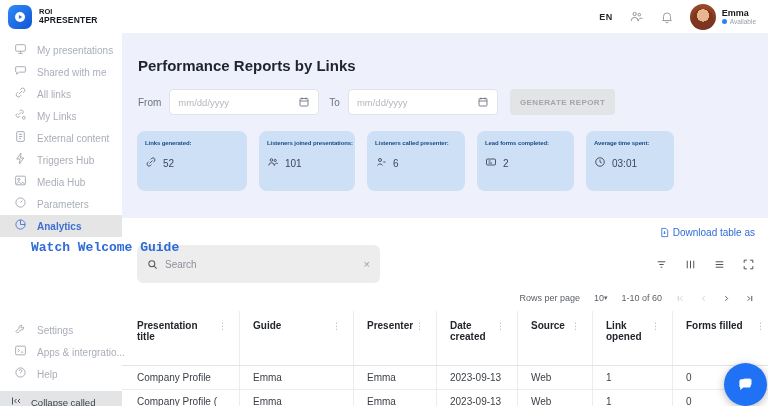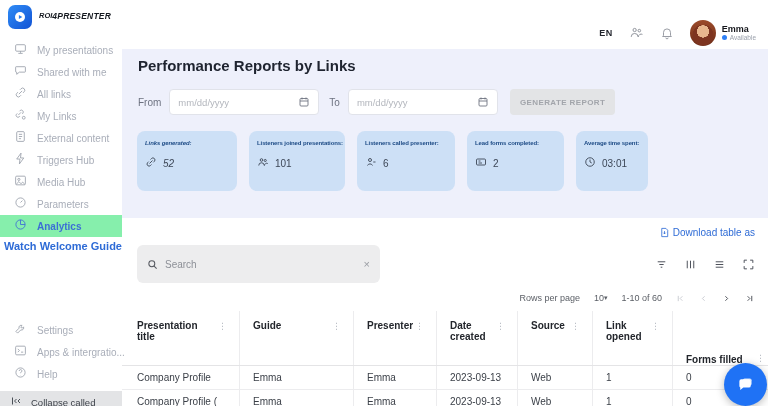--- a/index.html
+++ b/index.html
@@ -4,38 +4,38 @@
 <style>
   * { margin:0; padding:0; box-sizing:border-box; }
   html,body { width:768px; height:406px; }
   body { font-family:"Liberation Sans","DejaVu Sans",sans-serif; background:#fff; }
   .page { position:relative; width:768px; height:406px; overflow:hidden; background:#fff; }
 
   
   .sidebar { position:absolute; left:0; top:0; width:122px; height:406px; background:#fff; z-index:3; }
   .logo { display:flex; align-items:center; gap:7px; padding:5px 0 0 8px; cursor:pointer; }
   .logo-mark { width:24px; height:24px; border-radius:7px; background:linear-gradient(135deg,#2f8cf6,#1253d4); display:flex; align-items:center; justify-content:center; flex:0 0 auto; }
-  .logo-text { display:flex; flex-direction:row; line-height:1.1;font-style:italic; }
+  .logo-text { display:flex; flex-direction:column; line-height:1.1; }
   .logo-text .l1 { font-size:7.5px; font-weight:800; color:#14181f; }
   .logo-text .l2 { font-size:8.5px; font-weight:800; color:#14181f; letter-spacing:.2px; }
   .nav { position:absolute; top:39px; left:0; right:0; }
   .nav-item { height:22px; display:flex; align-items:center; gap:10px; padding-left:14px; cursor:pointer; }
   .nav-item .lbl { font-size:10px; color:#a9aeb9; white-space:nowrap; }
   .nav-item svg { stroke:#9ba1ac; flex:0 0 auto; }
-  .nav-item.active { background:#86efac; }
+  .nav-item.active { background:#e5e5e5; }
   .nav-item.active .lbl { color:#3d6ed5; font-weight:600; }
   .nav-item.active svg { stroke:#3d6ed5; }
-  .welcome { position:absolute; top:240px; left:4px; font-size:11px; font-weight:600; color:#2e6bd6; cursor:pointer; white-space:nowrap; }
+  .welcome { position:absolute; top:240px; left:31px; font-size:13px; font-weight:600; color:#2e6bd6; cursor:pointer; white-space:nowrap;font-family:Liberation Mono, monospace; }
   .side-foot { position:absolute; top:319px; left:0; right:0; }
   .collapse-row { position:absolute; top:391px; left:0; right:0; height:22px; background:#e3e4e6; display:flex; align-items:center; gap:9px; padding-left:10px; cursor:pointer; }
   .collapse-row .lbl { font-size:9.5px; color:#3a3f47; }
   .collapse-row svg { stroke:#3a3f47; }
 
   
-  .topbar { position:absolute; top:16px; left:122px; right:0; height:33px; background:#fff; display:flex; align-items:center; justify-content:flex-end; gap:16px; padding-right:12px; z-index:2; }
+  .topbar { position:absolute; top:0; left:122px; right:0; height:33px; background:#fff; display:flex; align-items:center; justify-content:flex-end; gap:16px; padding-right:12px; z-index:2; }
   .lang { font-size:9px; font-weight:700; color:#23262e; letter-spacing:.5px; cursor:pointer; }
   .tb-icon { display:flex; cursor:pointer; }
   .tb-icon svg { stroke:#8b8f98; }
   .userblock { display:flex; align-items:center; gap:6px; }
   .avatar { width:26px; height:26px; border-radius:50%; cursor:pointer;
     background:
       radial-gradient(circle at 50% 44%, #e8b68e 0 31%, transparent 32%),
       radial-gradient(circle at 50% 58%, #7d3420 0 52%, transparent 53%),
       linear-gradient(180deg,#9c4a2a,#6e2d18); }
   .uname { font-size:9px; font-weight:700; color:#16181d; line-height:1.2; }
@@ -49,23 +49,23 @@
   .filter-row { display:flex; align-items:center; margin:15px 0 0 16px; height:26px; }
   .flabel { font-size:10px; color:#6d7280; }
   .date-field { display:flex; align-items:center; width:150px; height:26px; background:#fff; border:1px solid #e1e3ea; border-radius:4px; margin-left:8px; padding:0 8px; }
   .date-field input { flex:1; min-width:0; border:none; outline:none; background:transparent; font-size:9.5px; color:#333; font-family:inherit; }
   .date-field input::placeholder { color:#b3b6bd; }
   .date-field svg { stroke:#6f7582; cursor:pointer; flex:0 0 auto; }
   .to-label { margin-left:10px; }
   .gen-btn { margin-left:12px; height:26px; padding:0 10px; background:#e3e4e6; color:#a2a5ab; font-size:8px; font-weight:700; letter-spacing:.4px; border:none; border-radius:4px; font-family:inherit; cursor:pointer; }
   .stats { display:flex; gap:12px; margin:16px 0 0 15px; }
   .stat-card { height:60px; border-radius:8px; background:#cde0f6; padding:9px 8px 0 8px; overflow:hidden; }
-  .stat-card:nth-child(1){ width:100px;font-style:italic; } .stat-card:nth-child(2){ width:96px; }
+  .stat-card:nth-child(1){ width:110px; } .stat-card:nth-child(2){ width:96px; }
   .stat-card:nth-child(3){ width:98px; } .stat-card:nth-child(4){ width:97px; }
-  .stat-card:nth-child(5){ width:72px; }
+  .stat-card:nth-child(5){ width:88px; }
   .stat-label { font-size:6px; font-weight:700; color:#1c4a85; white-space:nowrap; letter-spacing:-.1px; }
   .stat-value { display:flex; align-items:center; gap:6px; margin-top:10px; font-size:10px; color:#3c4656; }
   .stat-value svg { stroke:#3c4656; flex:0 0 auto; }
 
   
   .table-area { position:absolute; left:122px; top:218px; right:0; bottom:0; background:#fff; }
   .download-row { display:flex; justify-content:flex-end; padding:8px 13px 0 0; height:21px; }
   .download-link { display:flex; align-items:center; gap:3px; color:#2e6bd6; font-size:10px; cursor:pointer; text-decoration:none; }
   .download-link svg { stroke:#2e6bd6; }
   .search-row { display:flex; align-items:center; margin-top:6px; padding:0 13px 0 15px; }
@@ -81,21 +81,21 @@
   .per-page { display:flex; align-items:center; gap:0; cursor:pointer; }
   .per-page .caret { font-size:7px; color:#5b5f66; }
   .pg-btn { display:flex; cursor:pointer; }
   .pg-btn.disabled svg { stroke:#c7cad0; }
   .pg-btn svg { stroke:#42464e; }
 
   .grid { display:grid; grid-template-columns:118px 114px 83px 81px 75px 80px 1fr; }
   .thead { margin-top:8px; height:55px; border-bottom:1px solid #e4e4e6; }
   .th { display:flex; align-items:flex-start; justify-content:space-between; padding:9px 12px 0 13px; font-size:10px; font-weight:700; color:#23262c; border-right:1px solid #ececee; cursor:default; }
   .th:first-child { padding-left:15px; }
-  .th:last-child { border-right:none; padding-right:3px;align-items:flex-end; }
+  .th:last-child { border-right:none; padding-right:3px; }
   .dots { color:#b9bdc5; font-size:9px; font-weight:400; cursor:pointer; line-height:1.4; }
   .trow { border-bottom:1px solid #ececee; cursor:pointer; }
   .trow.r1 { height:24px; }
   .trow.r2 { height:50px; }
   .td { display:flex; align-items:center; padding:0 8px 0 13px; font-size:10px; color:#3a3f47; border-right:1px solid #ececee; overflow:hidden; }
   .td:first-child { padding-left:15px; }
   .td:last-child { border-right:none; }
   .r2 .td { align-items:flex-start; padding-top:5px; line-height:13px; }
   .r2 .td.wrap { overflow-wrap:anywhere; display:block; }
 

